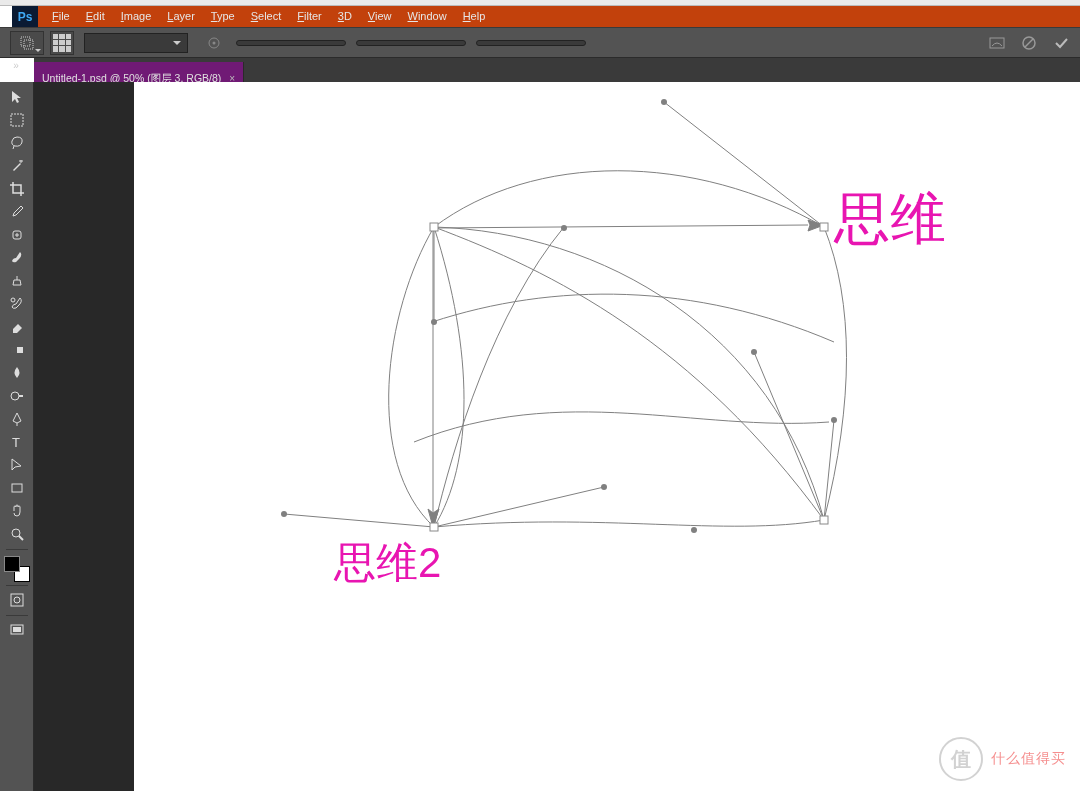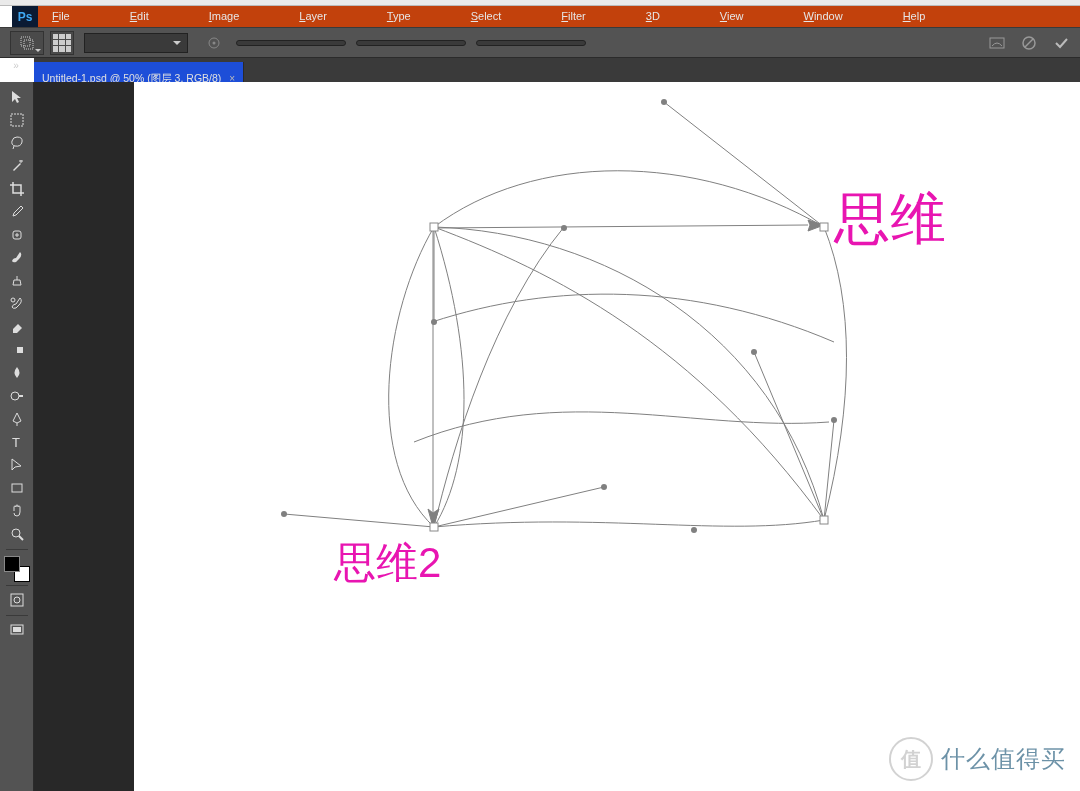--- a/index.html
+++ b/index.html
@@ -25,21 +25,21 @@
 .opt-dropdown:after { content:""; position:absolute; right:6px; top:7px; border-left:4px solid transparent; border-right:4px solid transparent; border-top:4px solid #ccc; }
 .opt-icon { width:24px; height:24px; margin-left:14px; display:flex; align-items:center; justify-content:center; color:#888; }
 .opt-slider { width:110px; height:6px; margin-left:10px; background:#3a3a3a; border:1px solid #222; border-radius:3px; }
 .optionsbar .spacer { flex:1; }
 .opt-right { width:26px; height:24px; margin-right:6px; display:flex; align-items:center; justify-content:center; color:#999; }
 
 
 .tabrow { position:absolute; top:58px; left:34px; right:0; height:24px; background:#3a3a3a; display:flex; align-items:flex-end; }
 .tabrow .collapse { position:absolute; left:-28px; top:2px; width:20px; height:10px; display:flex; align-items:center; justify-content:center; }
 .tabrow .collapse:before { content:"»"; color:#ccc; font-size:10px; }
-.doc-tab { height:20px; background:#1d4ed8; color:#e0e0e0; font-size:10.5px; padding:13px 8px 0 8px; border-right:1px solid #2a2a2a; display:flex; align-items:center; }
+.doc-tab { height:20px; background:#701a75; color:#e0e0e0; font-size:10.5px; padding:13px 8px 0 8px; border-right:1px solid #2a2a2a; display:flex; align-items:center; }
 .doc-tab .x { margin-left:8px; color:#bbb; font-size:10px; }
 
 
 .tools { position:absolute; top:82px; left:0; width:34px; bottom:0; background:#535353; border-right:1px solid #2b2b2b; display:flex; flex-direction:column; align-items:center; padding-top:4px; }
 .tool-btn { width:26px; height:22px; margin:0 0 1px 0; display:flex; align-items:center; justify-content:center; color:#ddd; position:relative; cursor:default; }
 .tool-btn svg { width:16px; height:16px; }
 .tool-sep { width:22px; height:1px; background:#3a3a3a; margin:3px 0; }
 .colorswatch { width:26px; height:26px; position:relative; margin-top:3px; }
 .colorswatch .bg { position:absolute; right:0; bottom:0; width:16px; height:16px; background:#fff; border:1px solid #000; }
 .colorswatch .fg { position:absolute; left:0; top:0; width:16px; height:16px; background:#000; border:1px solid #888; }
@@ -53,32 +53,32 @@
 .path-line { fill:none; stroke:#808080; stroke-width:1; }
 .arrow { fill:#808080; stroke:#808080; }
 
 .annot { position:absolute; color:#e815b1; font-weight:500; font-family:"Microsoft YaHei","PingFang SC",sans-serif; }
 .annot1 { top:100px; left:700px; font-size:56px; }
 .annot2 { top:453px; left:200px; font-size:42px; }
 
 
 .watermark { position:absolute; right:14px; bottom:10px; display:flex; align-items:center; opacity:.6; }
 .wm-circle { width:44px; height:44px; border:2px solid #b5b5b5; border-radius:50%; display:flex; align-items:center; justify-content:center; color:#b5b5b5; font-size:20px; font-weight:bold; margin-right:8px; }
-.wm-text { color:#0c4a6e; font-size:24px; font-family:Liberation Serif, serif; letter-spacing:1px; }
+.wm-text { color:#ef4444; font-size:14px; font-family:Liberation Serif, serif; letter-spacing:1px; }
 </style>
 </head>
 <body>
 
 <div class="top-sliver"></div>
 
 <div class="menubar">
   <div class="ps-logo">
       <span>Ps</span>
     </div>
-  <div id="menu-items" style="display: flex; gap: 44px;">
+  <div id="menu-items" style="display: flex;">
       <div class="menu-item"><u>F</u>ile</div>
       <div class="menu-item"><u>E</u>dit</div>
       <div class="menu-item"><u>I</u>mage</div>
       <div class="menu-item"><u>L</u>ayer</div>
       <div class="menu-item"><u>T</u>ype</div>
       <div class="menu-item"><u>S</u>elect</div>
       <div class="menu-item"><u>F</u>ilter</div>
       <div class="menu-item"><u>3</u>D</div>
       <div class="menu-item"><u>V</u>iew</div>
       <div class="menu-item"><u>W</u>indow</div>

